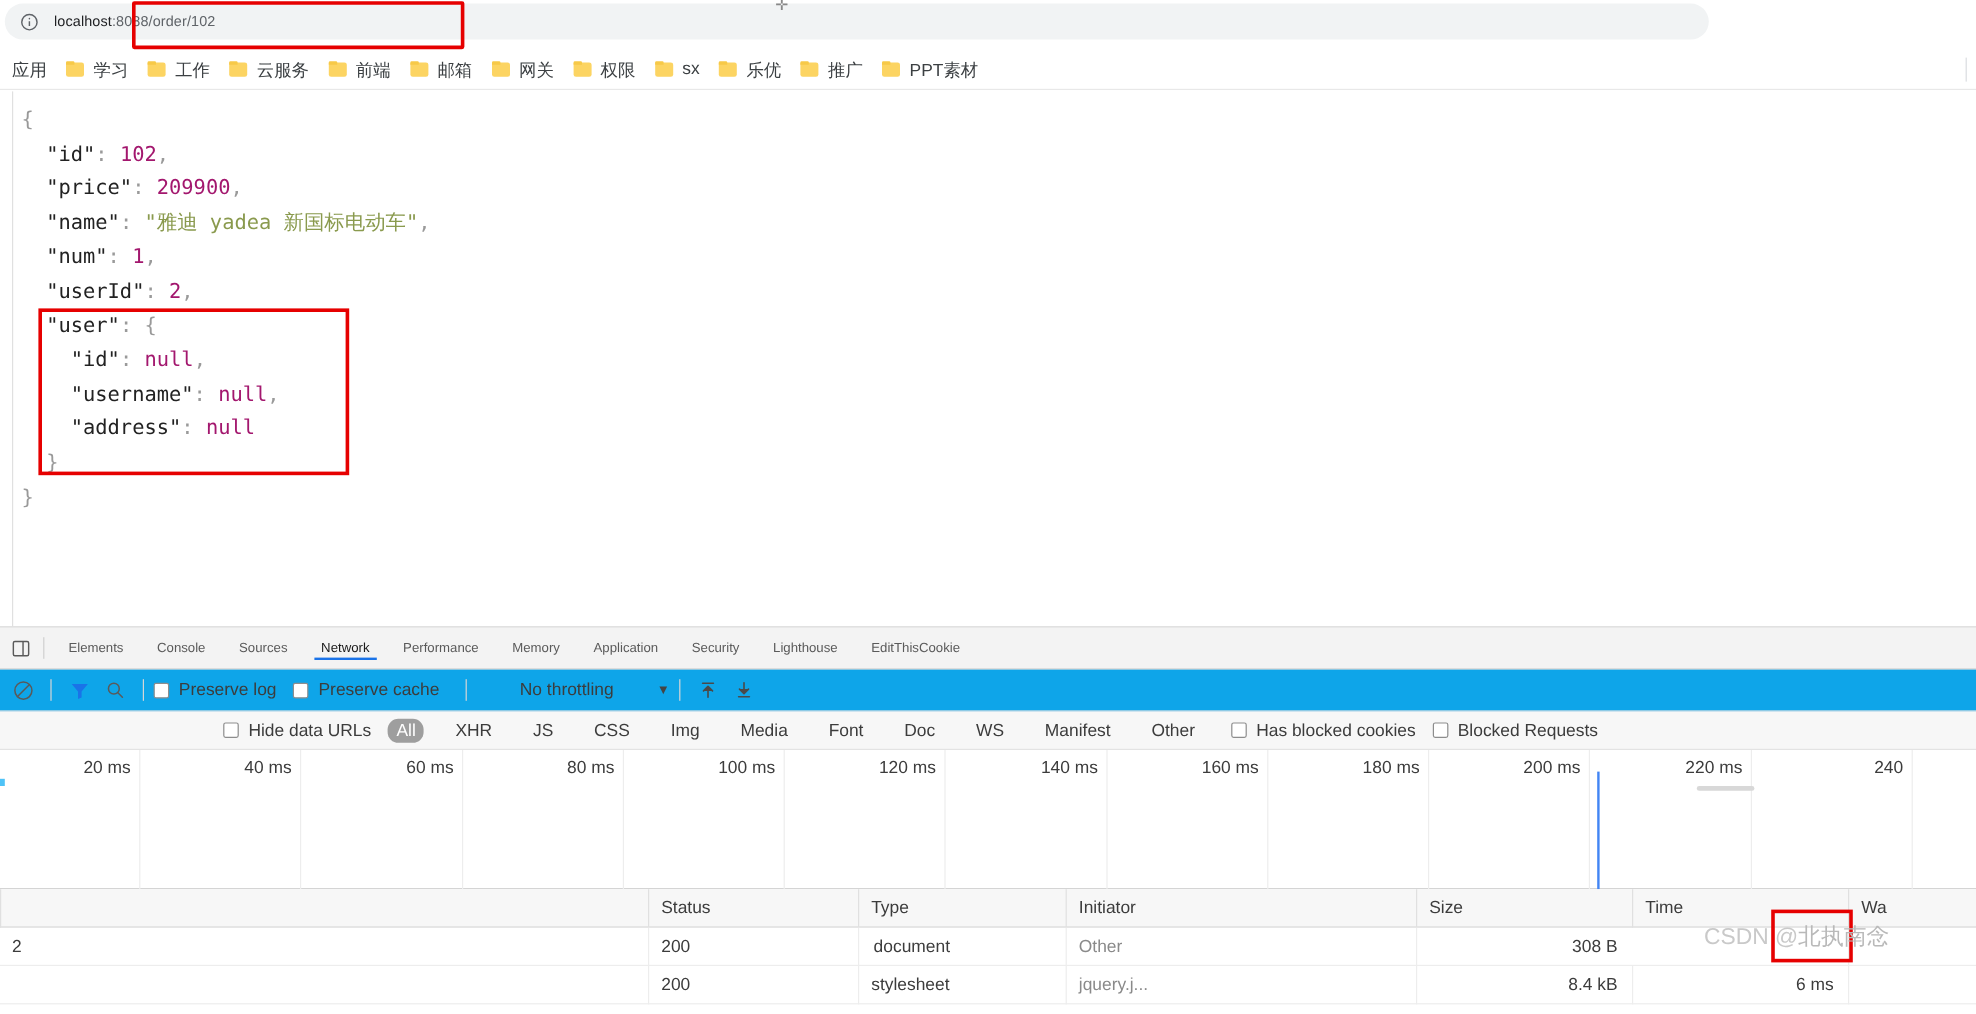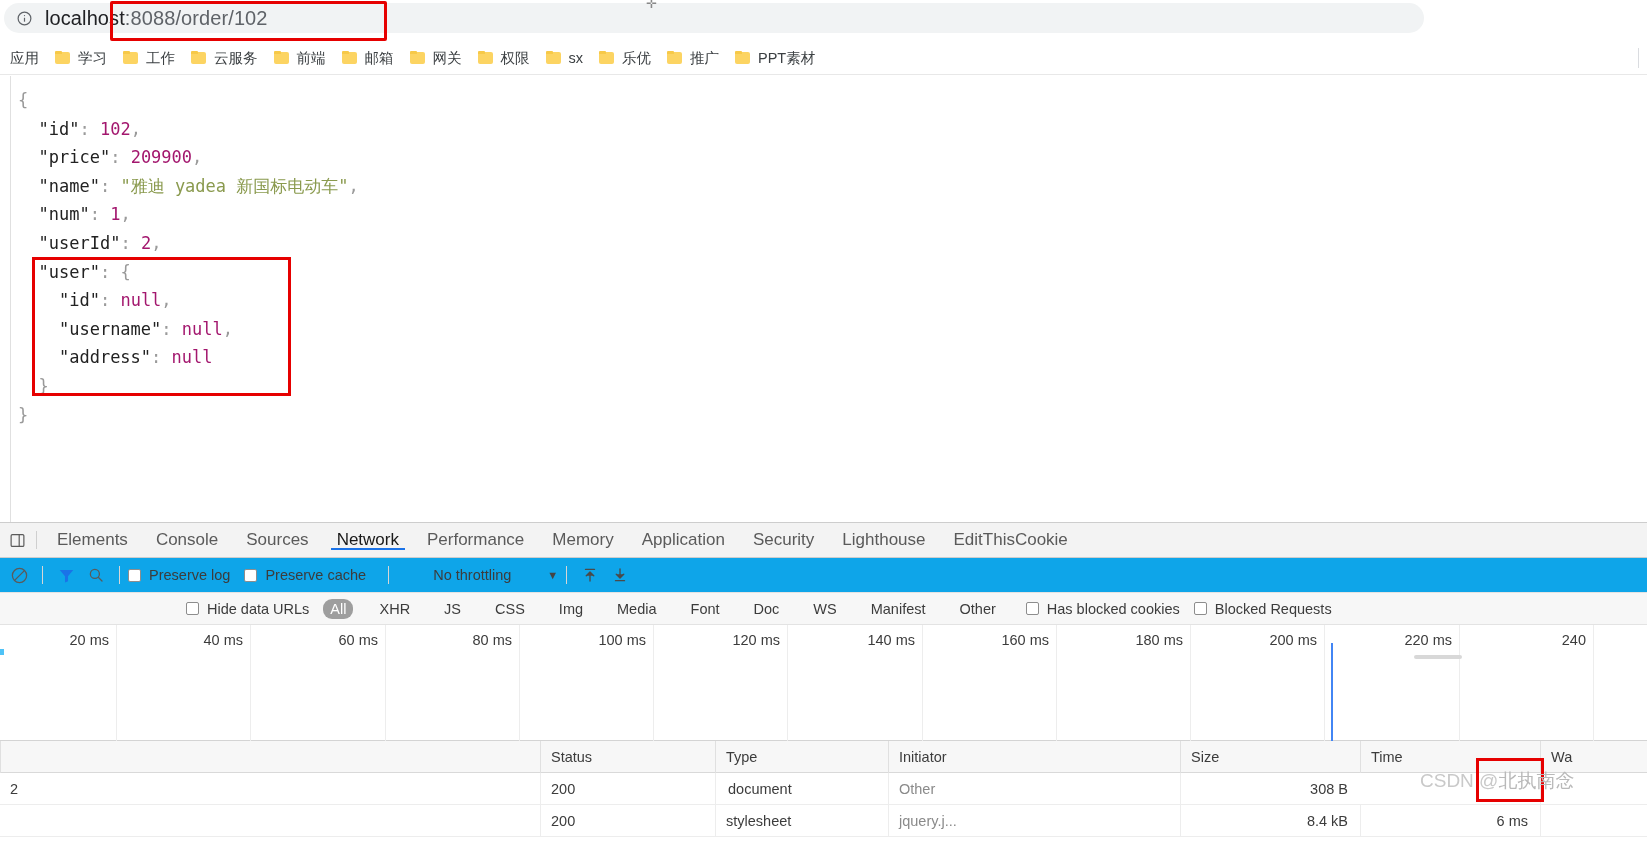--- a/index.html
+++ b/index.html
@@ -19,21 +19,21 @@
     width: 36px; height: 36px; border-radius: 50%;
     display: flex; align-items: center; justify-content: center;
     color: #5f6368;
   }
   .nav-btn svg { display: block; }
   .omnibox {
     position: absolute; left: 4px; top: 3px;
     width: 1420px; height: 30px;
     background: #f1f3f4; border-radius: 15px;
     display: flex; align-items: center; padding-left: 12px;
-    font-size: 20px; color: #202124;
+    font-size: 12px; color: #202124;
   }
   .omnibox .info-icon { margin-right: 12px; display: flex; align-items: center; color: #5f6368; }
   .url-text { white-space: nowrap; letter-spacing: 0.1px; }
   .url-text .host { color: #202124; }
   .url-text .path { color: #5f6368; }
   .redbox-url {
     position: absolute; left: 0px; top: 0px;
     width: 270px; height: 40px;
     border: 3px solid #e60000; border-radius: 2px;
     pointer-events: none;
@@ -103,21 +103,21 @@
   }
   .dt-tabs {
     position: absolute; left: 0; top: 0; width: 1647px; height: 35px;
     background: #f3f3f3; border-bottom: 1px solid #cdcdcd;
     display: flex; align-items: center;
   }
   .dock-ico { width: 34px; display: flex; align-items: center; justify-content: center; color: #5a5a5a; }
   .dt-vsep { width: 1px; height: 18px; background: #cfcfcf; margin: 0 6px 0 2px; }
   .dt-tab {
     height: 20px; padding: 0 14px; display: flex; align-items: center;
-    font-size: 17px; color: #5a5a5a; position: relative; white-space: nowrap;
+    font-size: 11px; color: #5a5a5a; position: relative; white-space: nowrap;
   }
   .dt-tab.active { color: #1a1a1a; }
   .dt-tab.active::after {
     content: ""; position: absolute; left: 8px; right: 8px; bottom: 0;
     height: 2px; background: #1a73e8;
   }
 
   .dt-toolbar {
     position: absolute; left: 0; top: 35px; width: 1647px; height: 35px;
     background: #0ea5e9; border-bottom: 1px solid #e3e3e3;

